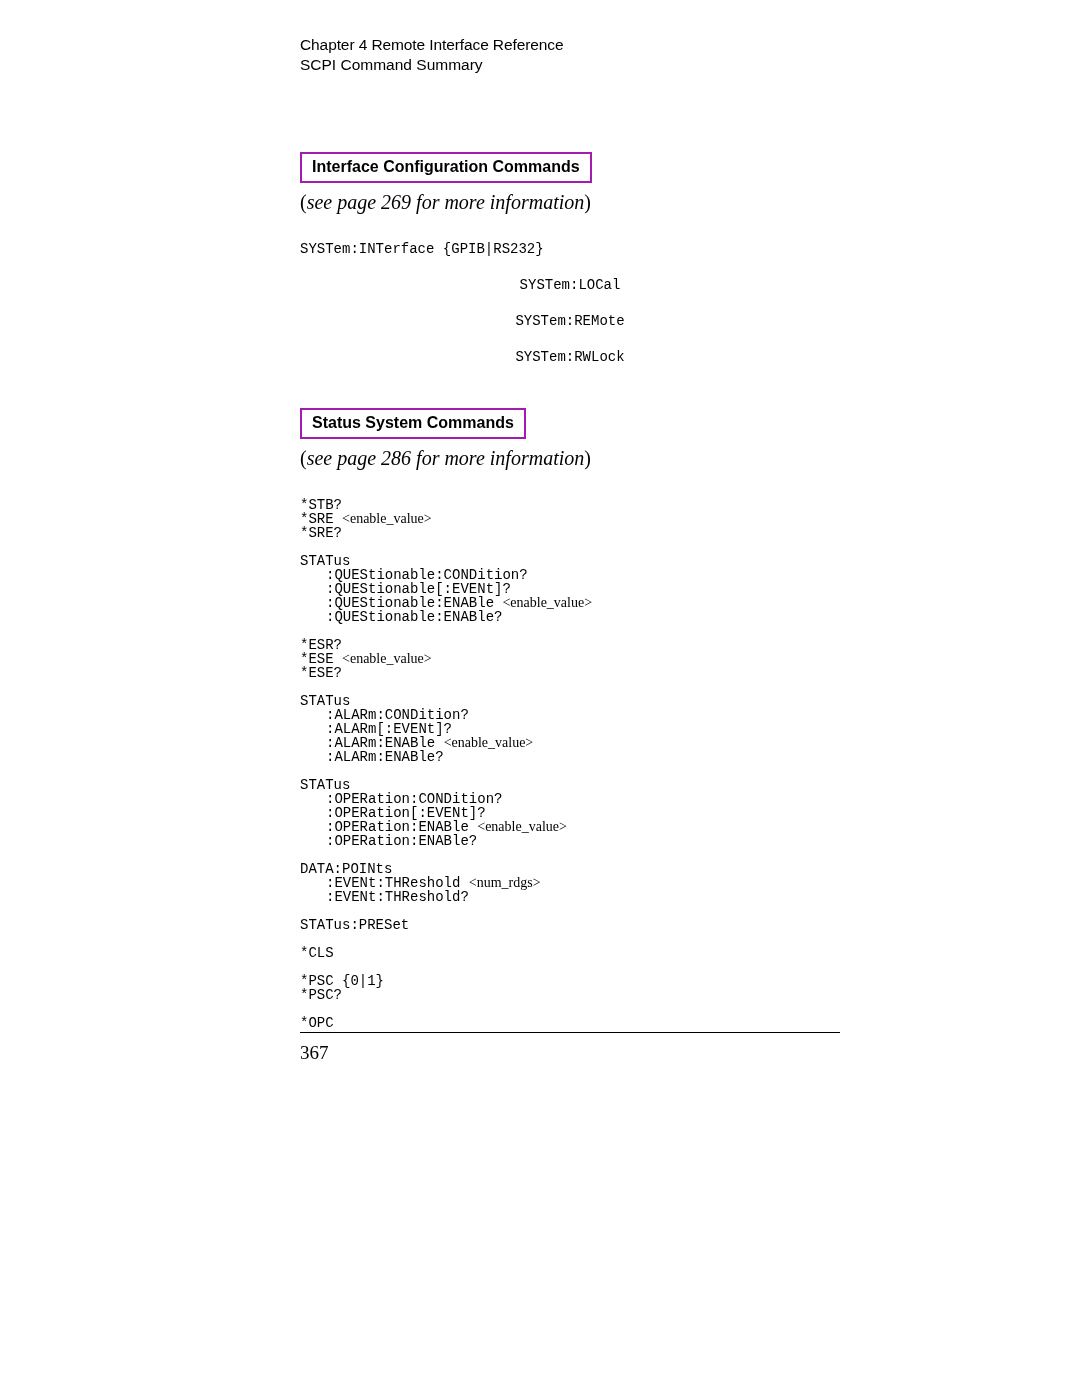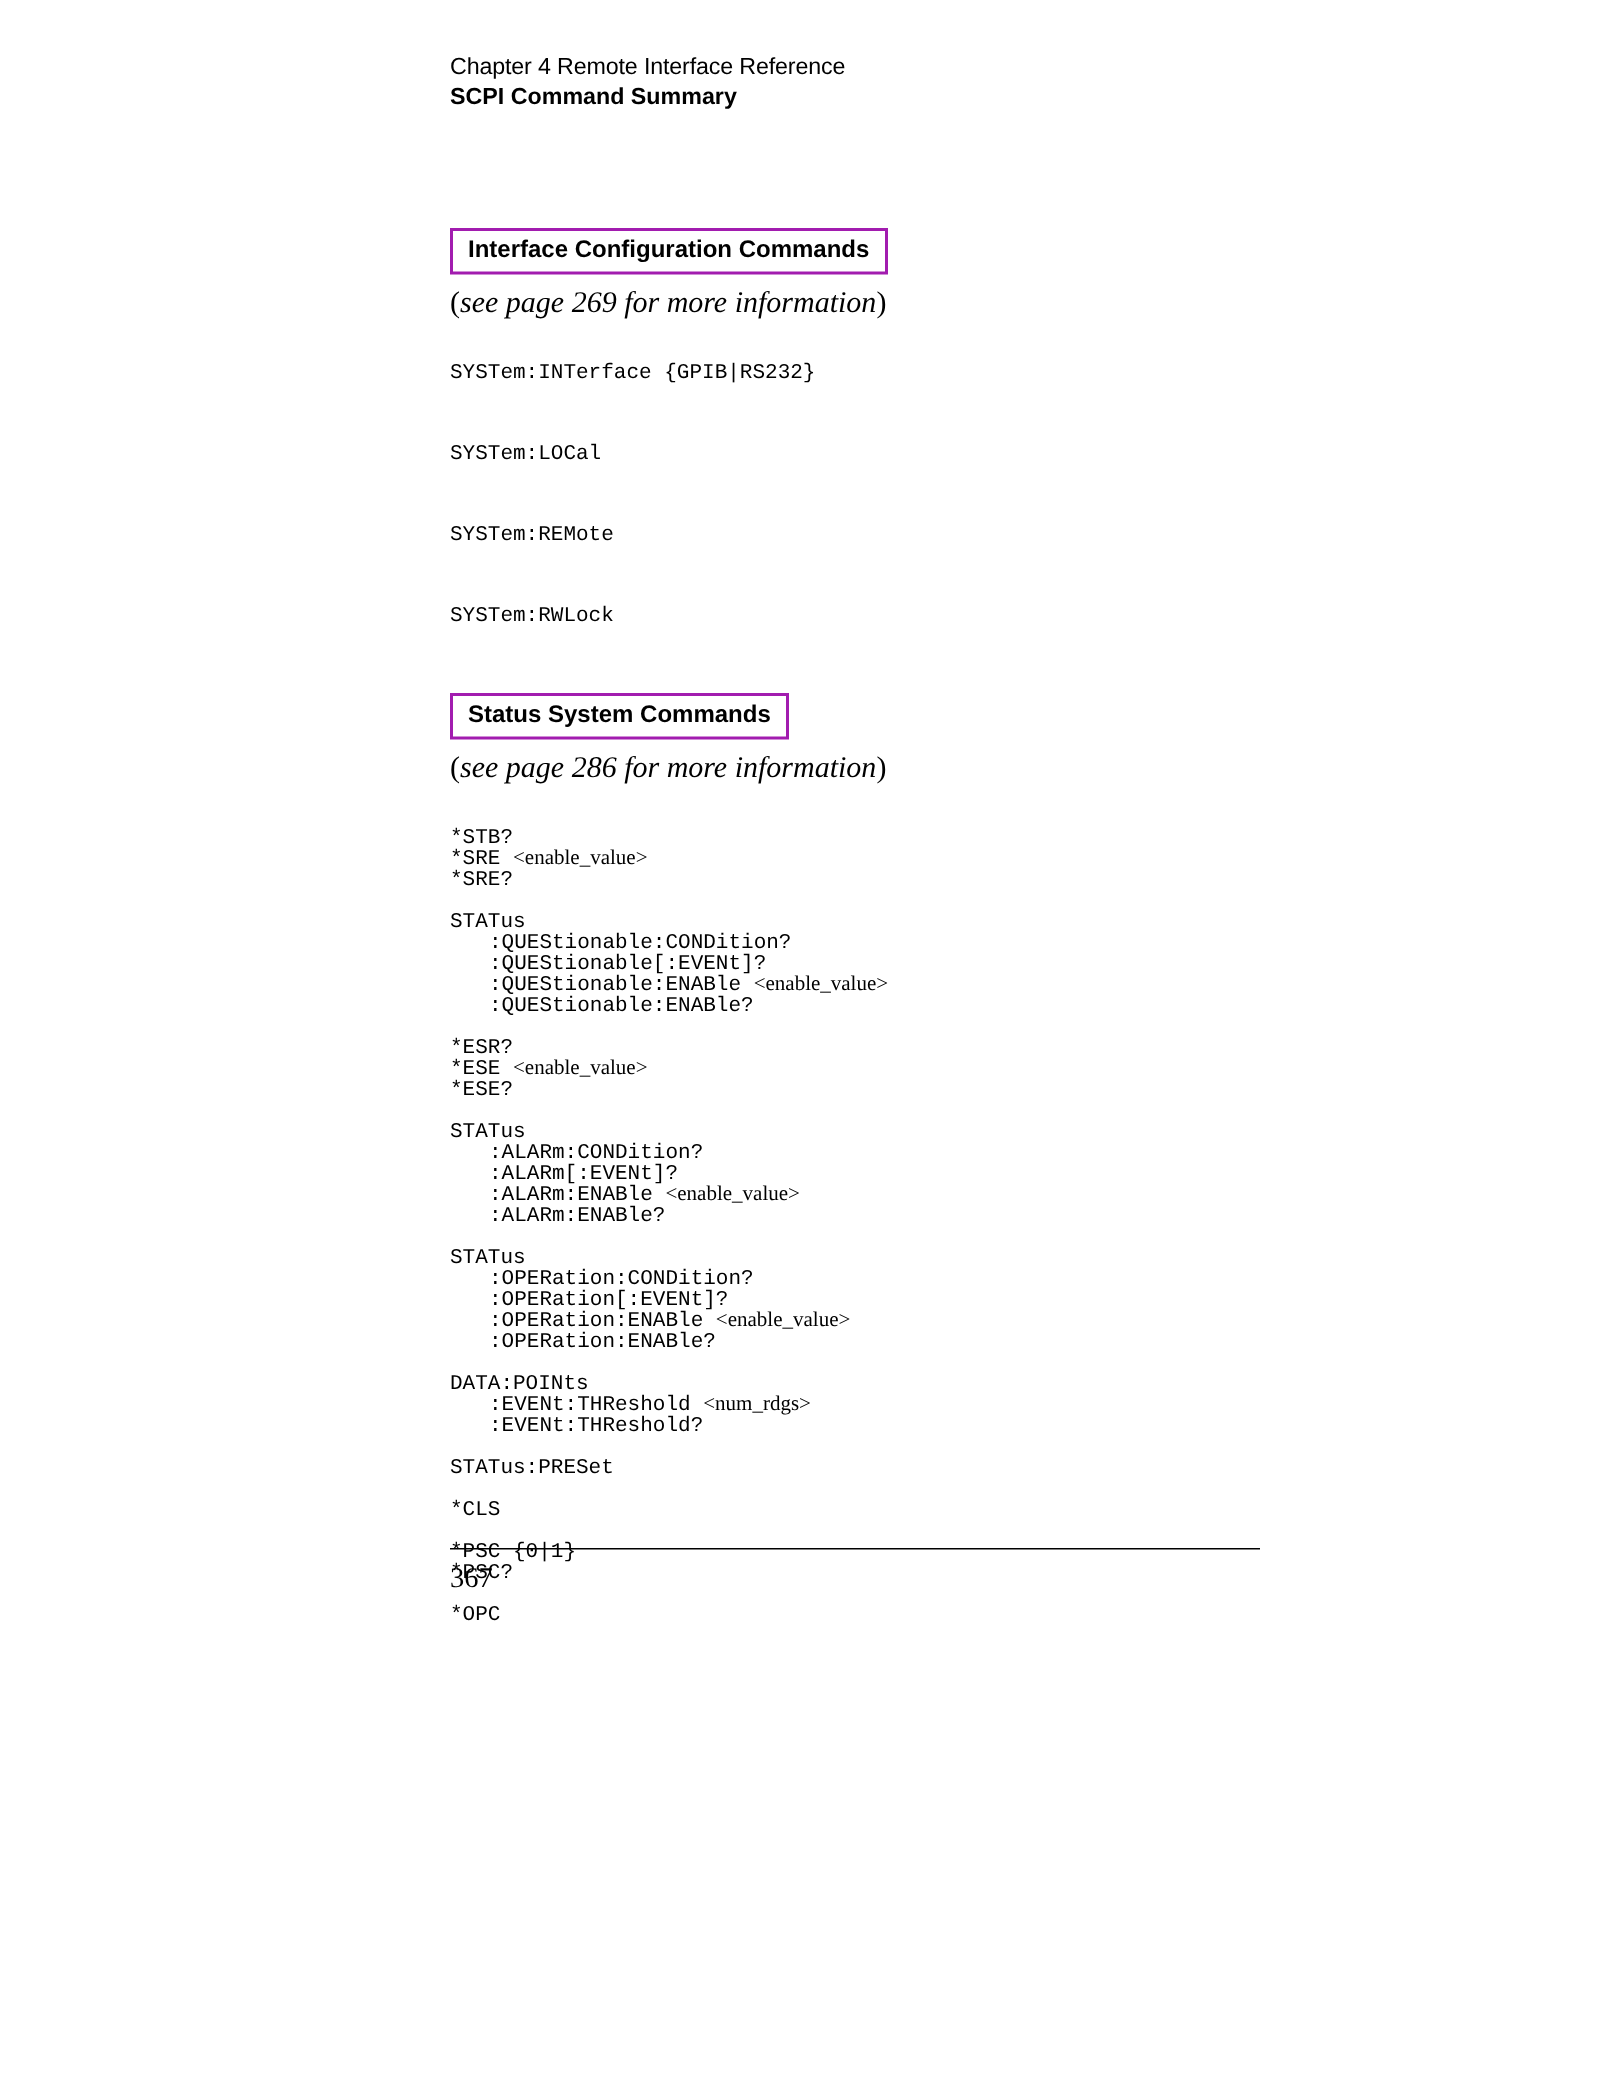--- a/index.html
+++ b/index.html
@@ -12,21 +12,21 @@
       top: 36px;
       width: 540px;
     }
 
     .running-head1 {
       font-size: 15.5px;
       letter-spacing: -0.1px;
     }
     .running-head2 {
       font-size: 15.5px;
-      font-weight: 700;
+      font-weight: 400;
       margin-top: 2px;
     }
 
     .section {
       margin-top: 78px;
     }
 
     .section + .section {
       margin-top: 44px;
     }
@@ -54,21 +54,21 @@
       margin-top: 28px;
       white-space: pre;
     }
     .mono-block .arg {
       font-family: "Times New Roman", Times, serif;
       font-size: 14px;
     }
 
     .mono-line { display: block; }
     .mono-line.gap { margin-top: 14px; }
-    .mono-line.bgap { margin-top: 40px; }
+    .mono-line.bgap { margin-top: 22px; text-align: center; }
     .mono-line.indent { padding-left: 26px; }
 
     .footer-rule {
       position: absolute;
       left: 0;
       width: 540px;
       border-top: 1px solid #000;
       top: 996px;
     }
     .page-number {

